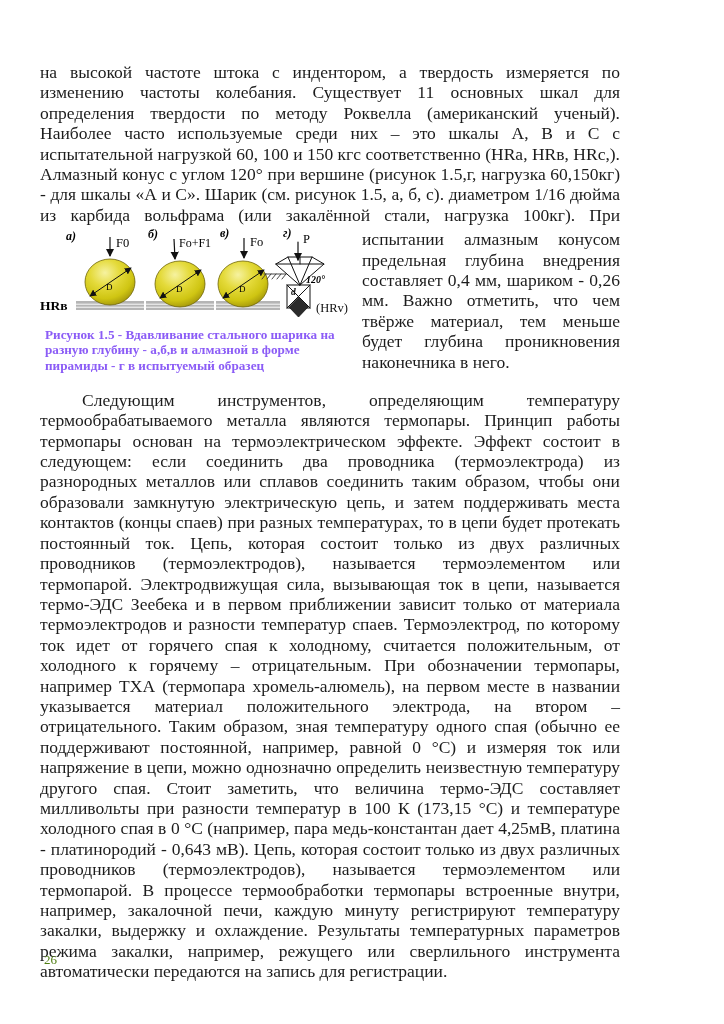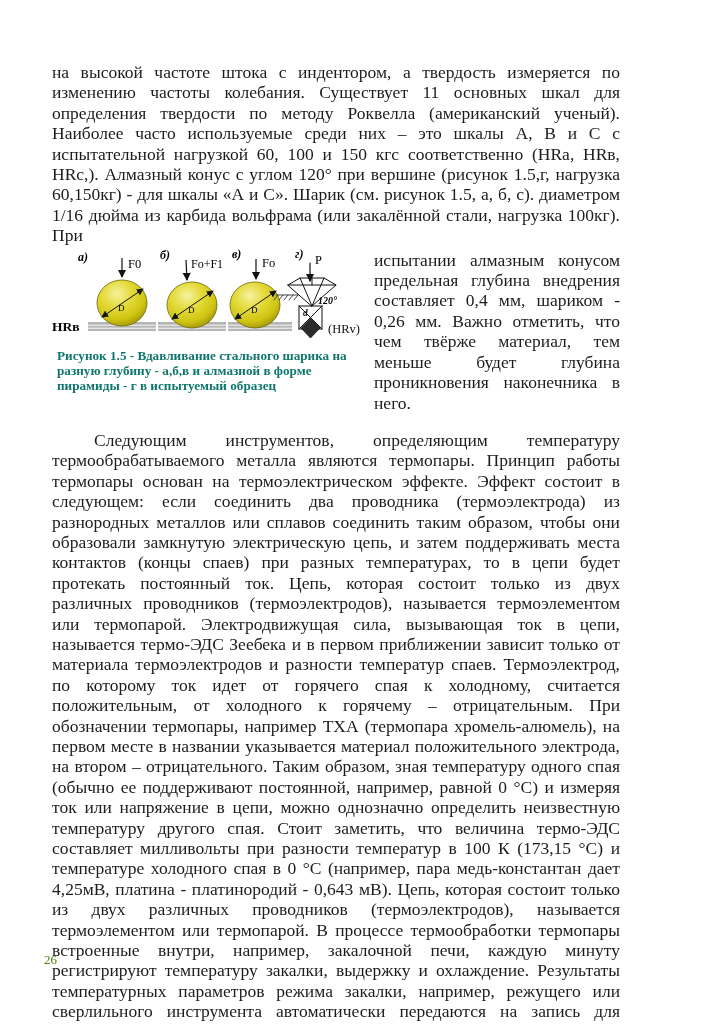--- a/index.html
+++ b/index.html
@@ -1,21 +1,21 @@
 <!DOCTYPE html>
 <html lang="ru"><head>
 <meta charset="utf-8">
 <style>
   html,body{margin:0;padding:0;background:#ffffff;}
   .page{
     position:relative;
     width:676px;height:1024px;
     background:#ffffff;
     box-sizing:border-box;
-    padding:62px 56px 0 52px;
+    padding:62px 56px 0 40px;
     font-family:"Liberation Serif","DejaVu Serif",serif;
     color:#1c1c1c;
     overflow:hidden;
   }
   .para{
     margin:0;
     font-size:17.5px;
     line-height:20.4px;
     text-align:justify;
     hyphens:none;
@@ -23,21 +23,21 @@
   .para-first{ text-align-last:justify; }
   .fig-row{ display:flex; margin-top:3px; }
   .figure-block{ flex:0 0 322px; margin:0; }
   .figure-block svg{ display:block; }
   .fig-caption{
     font-weight:bold;
     font-size:13.2px;
     line-height:15.2px;
     text-align:left;
     padding:3px 6px 0 5px;
-    color:#0f766e;
+    color:#8b5cf6;
   }
   .wrap-col{ flex:1 1 auto; padding-top:1px; }
   .para-body{ text-indent:42px; margin-top:17px; }
   .page-number{
     position:absolute;
     left:44px; top:952px;
     font-size:13px;
     color:#4d7c0f;
   }
   .svg-serif{ font-family:"Liberation Serif","DejaVu Serif",serif; }

